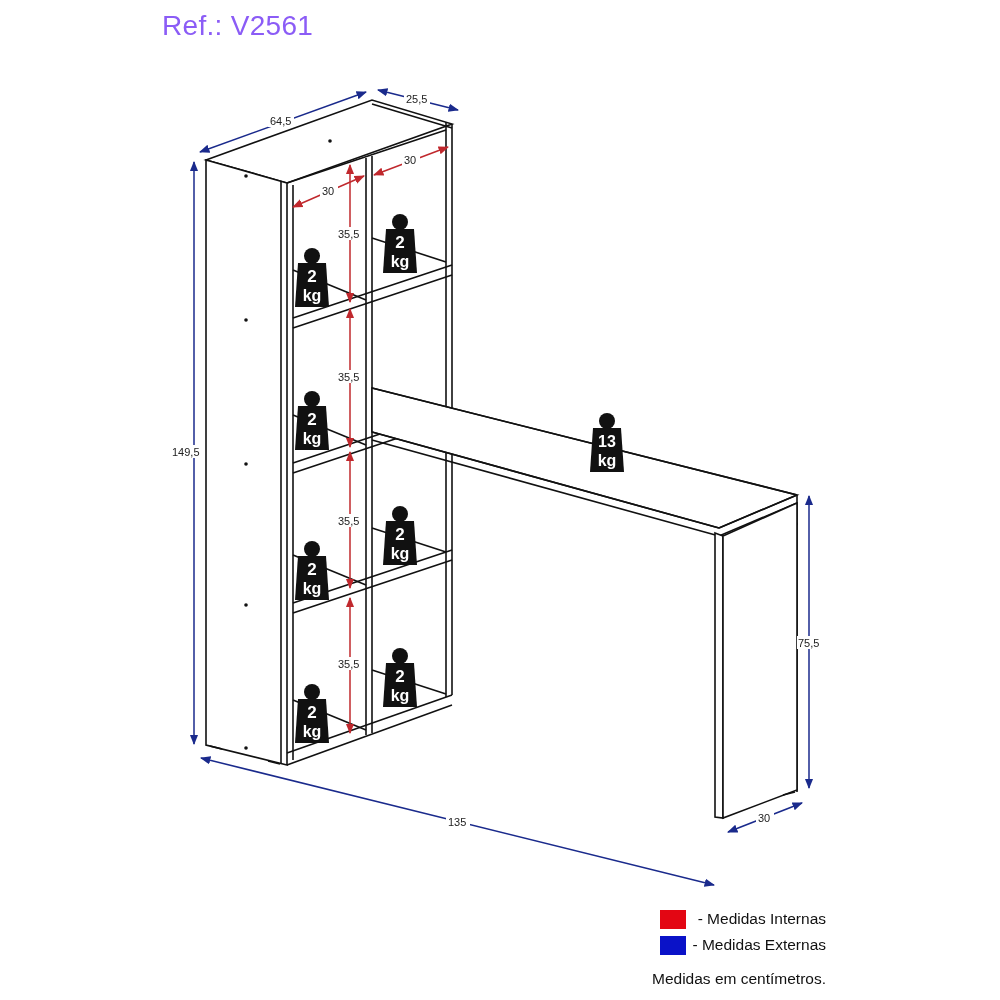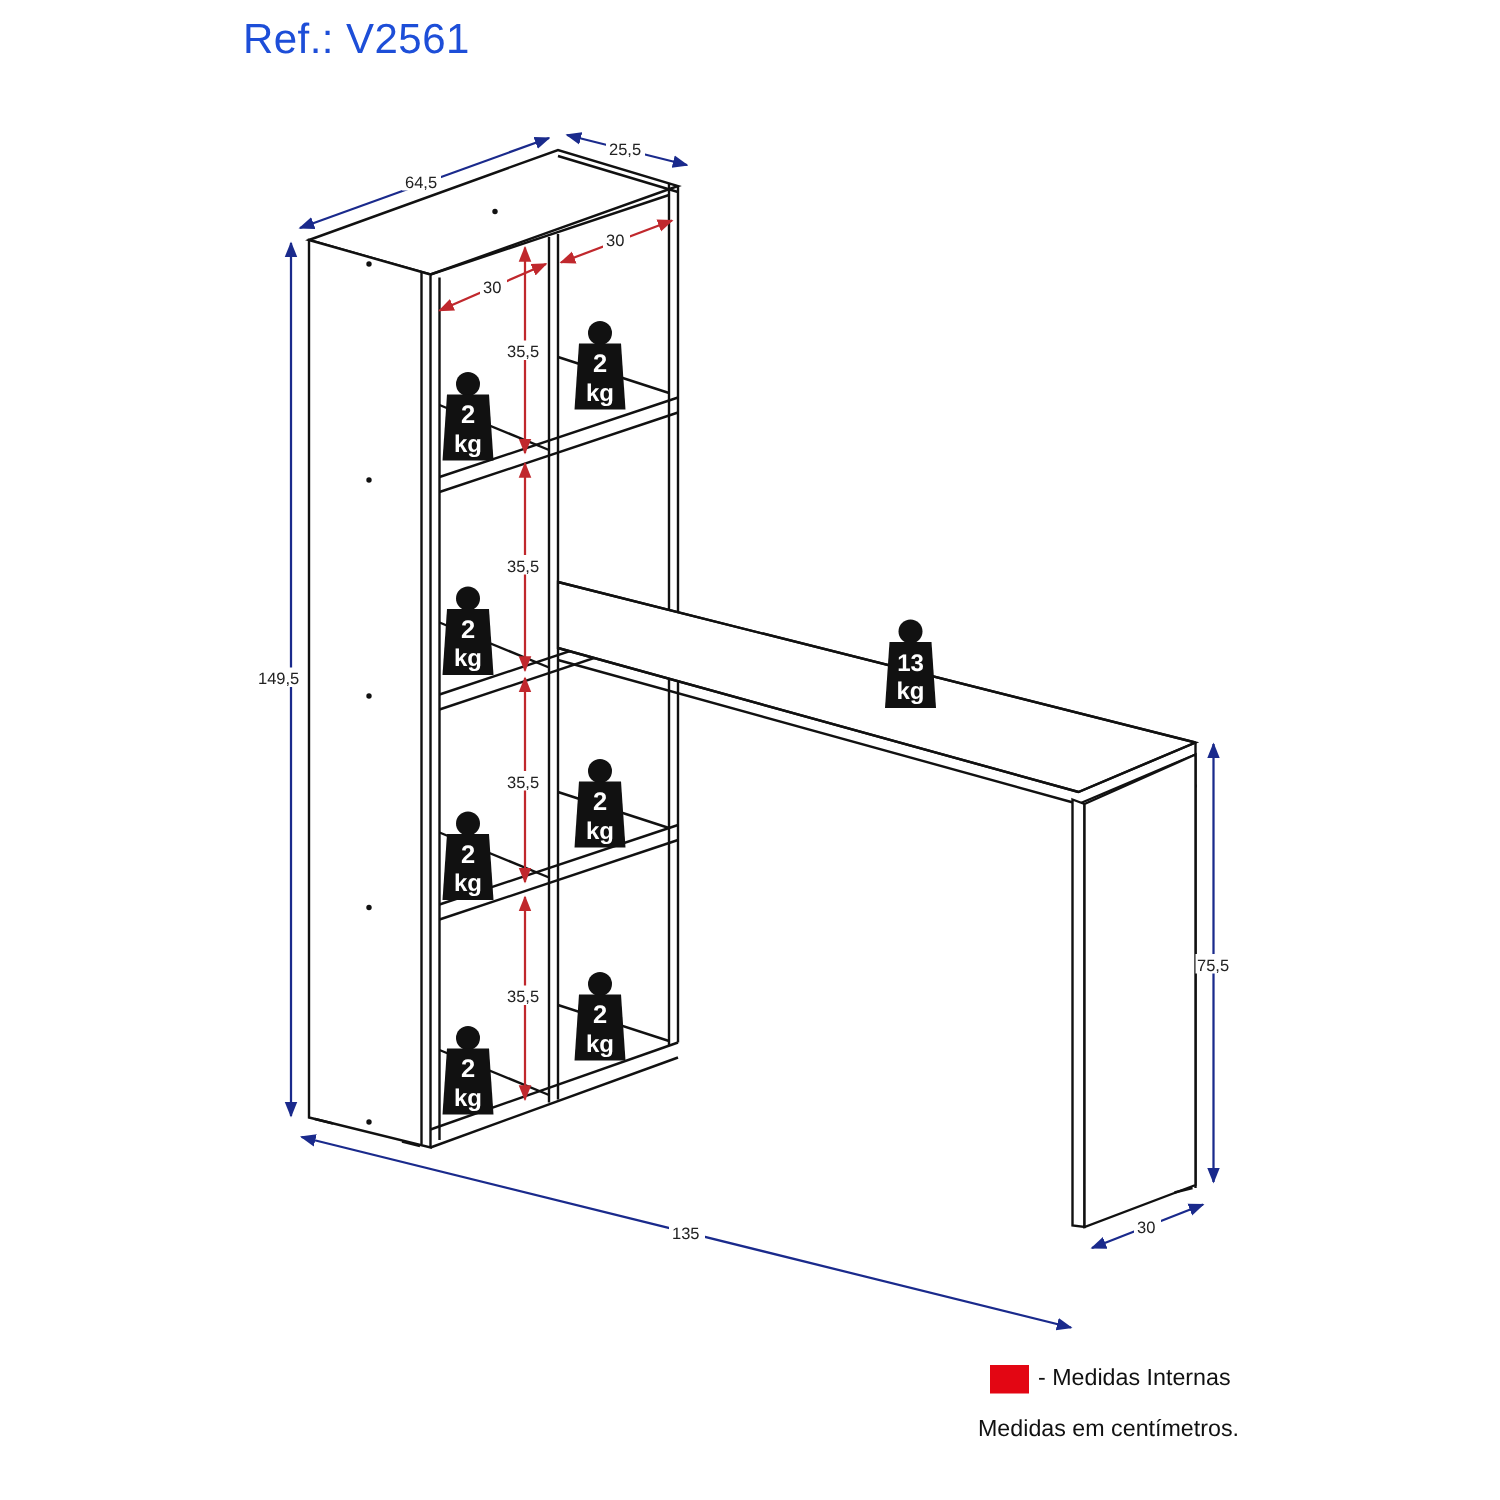--- a/index.html
+++ b/index.html
@@ -1,21 +1,21 @@
 <!DOCTYPE html>
 <html><head>
 <meta charset="utf-8">
 <style>
   html,body{margin:0;padding:0;background:#ffffff;}
   body{width:1000px;height:1000px;position:relative;overflow:hidden;font-family:"Liberation Sans",sans-serif;}
-  .title{position:absolute;left:162px;top:10px;font-size:28px;color:#1d4ed8;letter-spacing:0.3px;}
+  .title{position:absolute;left:162px;top:10px;font-size:28px;color:#8b5cf6;letter-spacing:0.3px;}
   svg{position:absolute;left:0;top:0;}
   .dim{font-family:"Liberation Sans",sans-serif;font-size:11px;fill:#222;}
   .legend{position:absolute;left:660px;top:906px;font-size:15.5px;color:#111;}
-  .legend-row{display:flex;align-items:center;height:26px;}
+  .legend-row{display:flex;align-items:center;height:26px;justify-content:space-between;}
   .swatch{width:26px;height:19px;margin-right:6px;}
   .note{margin-top:12px;margin-left:-8px;}
   .wt-text{font-family:"Liberation Sans",sans-serif;font-weight:bold;fill:#fff;text-anchor:middle;}
 </style>
 </head>
 <body>
 
 <div class="title">Ref.: V2561</div>
 
 <svg width="1000" height="1000" viewBox="0 0 1000 1000">
@@ -185,14 +185,18 @@
     <text class="wt-text" x="17" y="35" font-size="16">13</text>
     <text class="wt-text" x="17" y="54" font-size="16">kg</text>
   </g>
 </svg>
 
 <div class="legend">
   <div class="legend-row">
     <div class="swatch" style="background:#e30613"></div>
     <span>- Medidas Internas</span>
   </div>
+  <div class="legend-row">
+    <div class="swatch" style="background:#0a12c8"></div>
+    <span>- Medidas Externas</span>
+  </div>
   <div class="note">Medidas em centímetros.</div>
 </div>
 
 </body></html>

